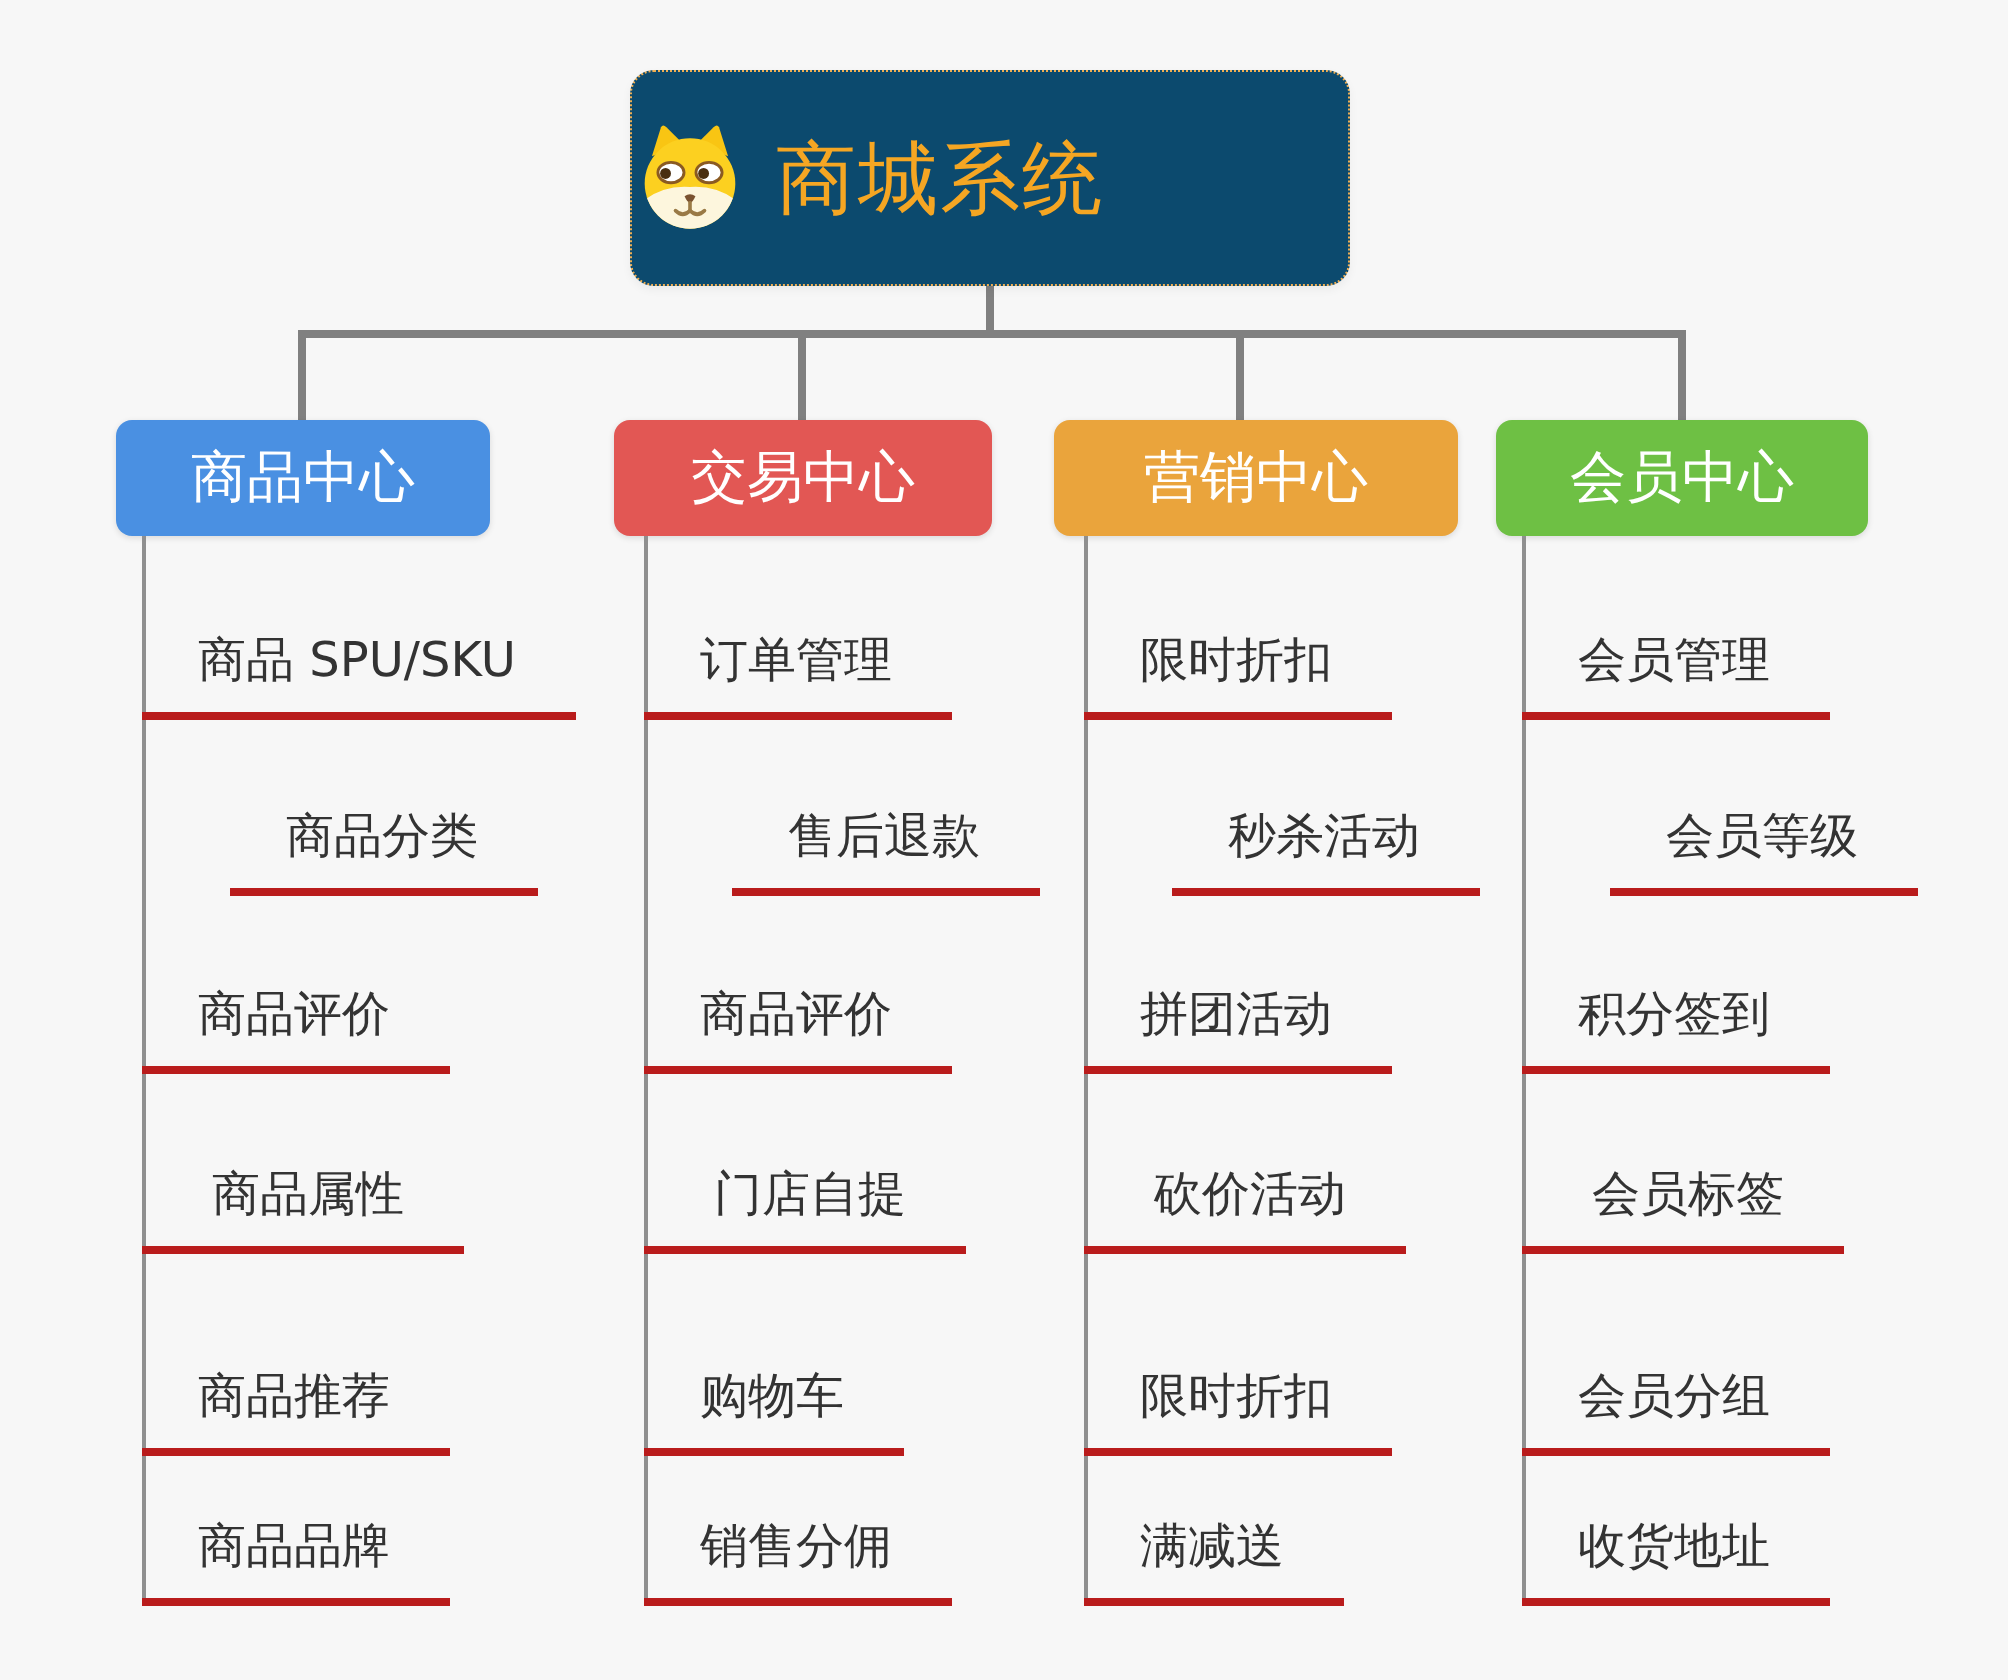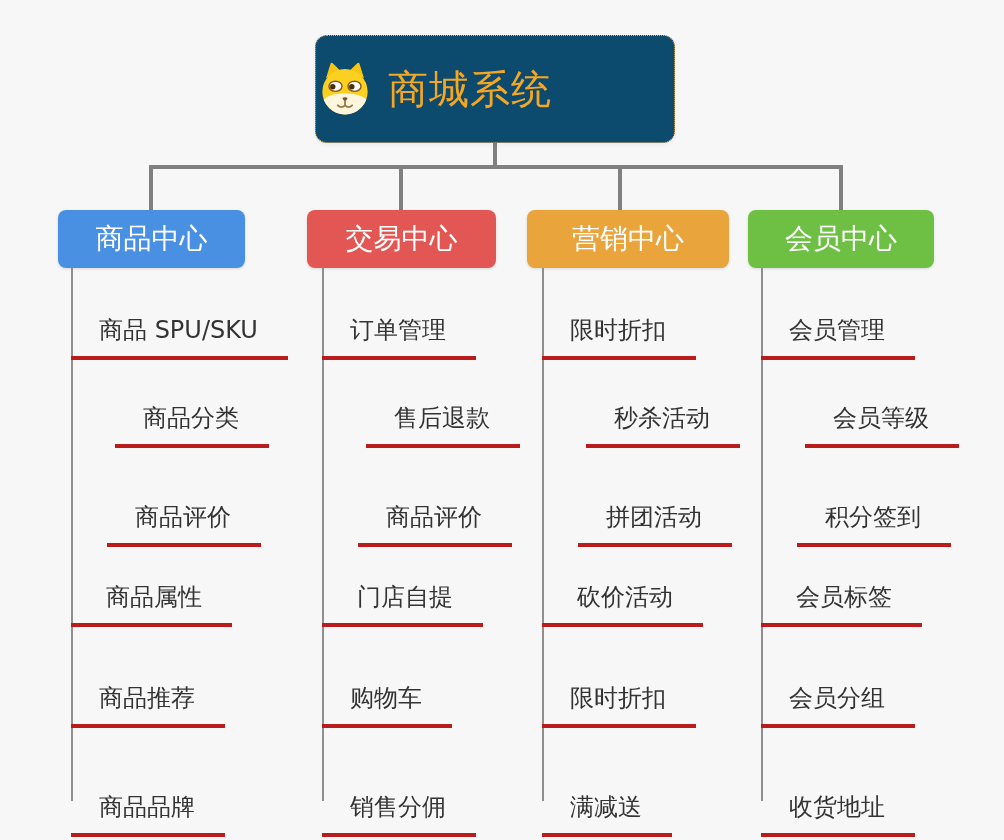--- a/index.html
+++ b/index.html
@@ -58,24 +58,24 @@
   .col-3{left:761px;}
 
   .item{
     position:absolute;left:0;white-space:nowrap;
     font-size:24px;line-height:36px;color:#333333;
     padding:0 30px 8px 28px;
     border-bottom:4px solid #b91c1c;
   }
   .item:nth-of-type(1){top:44px;}
   .item:nth-of-type(2){top:132px;margin-left:44px;}
-  .item:nth-of-type(3){top:231px;margin-left:36px;}
+  .item:nth-of-type(3){top:221px;}
   .item:nth-of-type(4){top:311px;padding-left:35px;}
   .item:nth-of-type(5){top:412px;}
-  .item:nth-of-type(6){top:487px;margin-top:34px;}
+  .item:nth-of-type(6){top:487px;}
 </style>
 </head>
 <body>
 
 <div class="canvas">
 
   <div class="conn conn-stem"></div>
   <div class="conn conn-hbar"></div>
   <div class="conn conn-drop1"></div>
   <div class="conn conn-drop2"></div>

